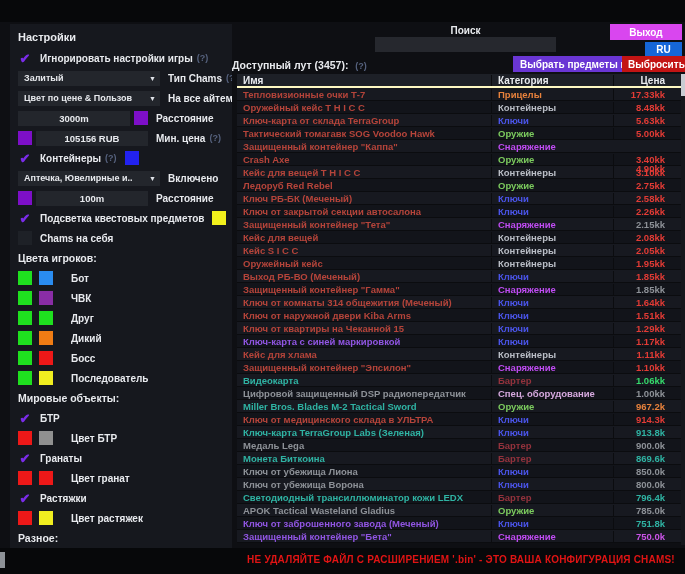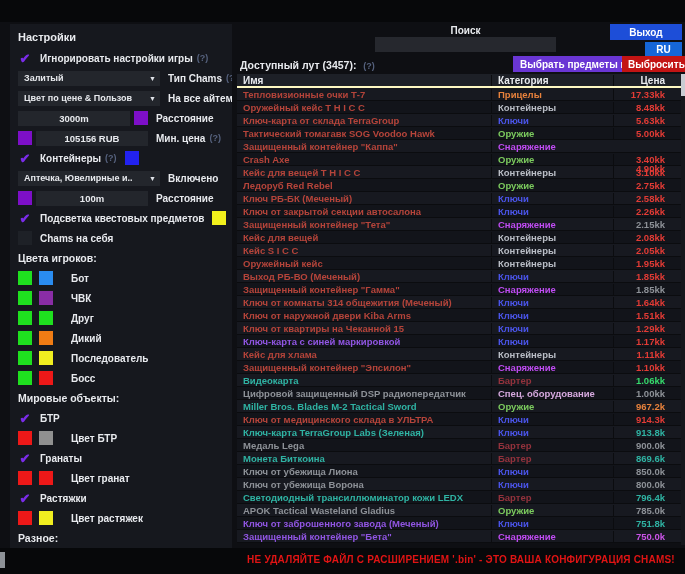--- a/index.html
+++ b/index.html
@@ -39,26 +39,26 @@
   .pair-lbl { margin-left:18px; }
 
   
   .search-label { position:absolute; left:375px; top:25px; width:181px; text-align:center;
     color:#e8eaee; font-size:10px; font-weight:bold; }
   .search-input { position:absolute; left:375px; top:37px; width:181px; height:15px;
     background:#26282e; border:none; outline:none; color:#e8eaee; font-size:10px;
     font-family:"Liberation Sans", sans-serif; padding:0 5px; }
   .btn { position:absolute; display:flex; align-items:center; justify-content:center;
     color:#fff; font-size:10px; font-weight:bold; white-space:nowrap; cursor:default; }
-  .btn-exit { left:610px; top:24px; width:72px; height:16px; background:#1d4ed8; }
+  .btn-exit { left:610px; top:24px; width:72px; height:16px; background:#d946ef; }
   .btn-lang { left:645px; top:42px; width:37px; height:15px; background:#1566d8; }
   .btn-kappa{ left:513px; top:56px; height:16px; padding:0 7px; background:#6a36d4; }
   .btn-drop { left:622px; top:56px; width:66px; height:16px; background:#c31414;
     justify-content:flex-start; padding-left:6px; overflow:hidden; }
-  .loot-title { position:absolute; left:240px; top:59px; color:#e8eaee; font-size:10.5px;
+  .loot-title { position:absolute; left:232px; top:59px; color:#e8eaee; font-size:10.5px;
     font-weight:bold; }
   .loot-title .hint { font-size:9px; }
 
   
   .table { position:absolute; left:237px; top:74px; width:448px; height:471px; overflow:hidden; }
   .thead { display:flex; height:14px; background:#1d2027; align-items:center;
     border-bottom:2px solid #fef9c3; }
   .trow  { display:flex; height:13px; align-items:center; border-bottom:1px solid #0b0c0f; }
   .trow:nth-child(odd)  { background:#171920; }
   .trow:nth-child(even) { background:#12141a; }
@@ -175,28 +175,28 @@
   </div>
 
   <div class="row">
     <span class="sw" style="background: rgb(31, 224, 31);"></span>
     <span class="sw" style="background: rgb(240, 124, 20);"></span>
     <span class="lbl pair-lbl">Дикий</span>
   </div>
 
   <div class="row">
     <span class="sw" style="background: rgb(31, 224, 31);"></span>
+    <span class="sw" style="background: rgb(238, 24, 24);"></span>
+    <span class="lbl pair-lbl">Босс</span>
+  </div>
+
+  <div class="row">
+    <span class="sw" style="background: rgb(31, 224, 31);"></span>
     <span class="sw" style="background: rgb(240, 238, 32);"></span>
     <span class="lbl pair-lbl">Последователь</span>
-  </div>
-
-  <div class="row">
-    <span class="sw" style="background: rgb(31, 224, 31);"></span>
-    <span class="sw" style="background: rgb(238, 24, 24);"></span>
-    <span class="lbl pair-lbl">Босс</span>
   </div>
 </div>
 
   <div class="sect">Мировые объекты:</div>
 
   <div class="row">
     <span class="chk">
         <span class="tick">✔</span>
       </span>
     <span class="lbl">БТР</span>

